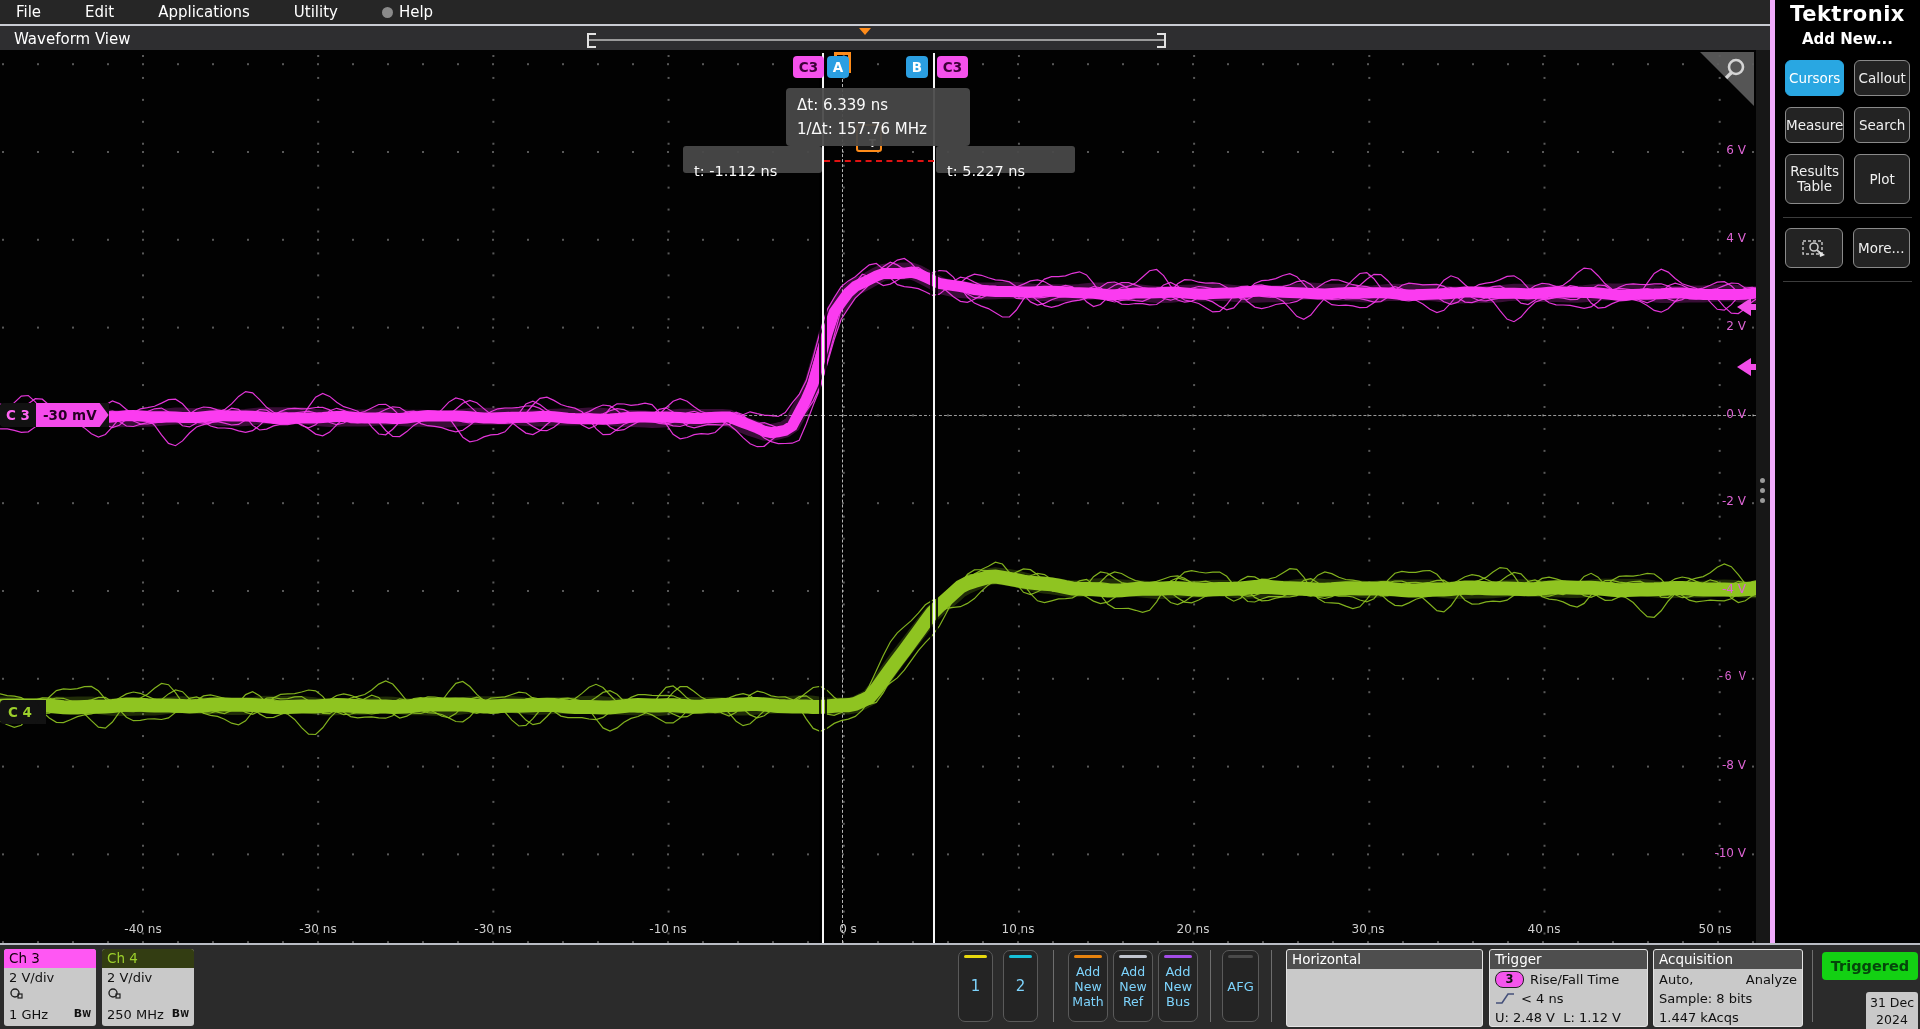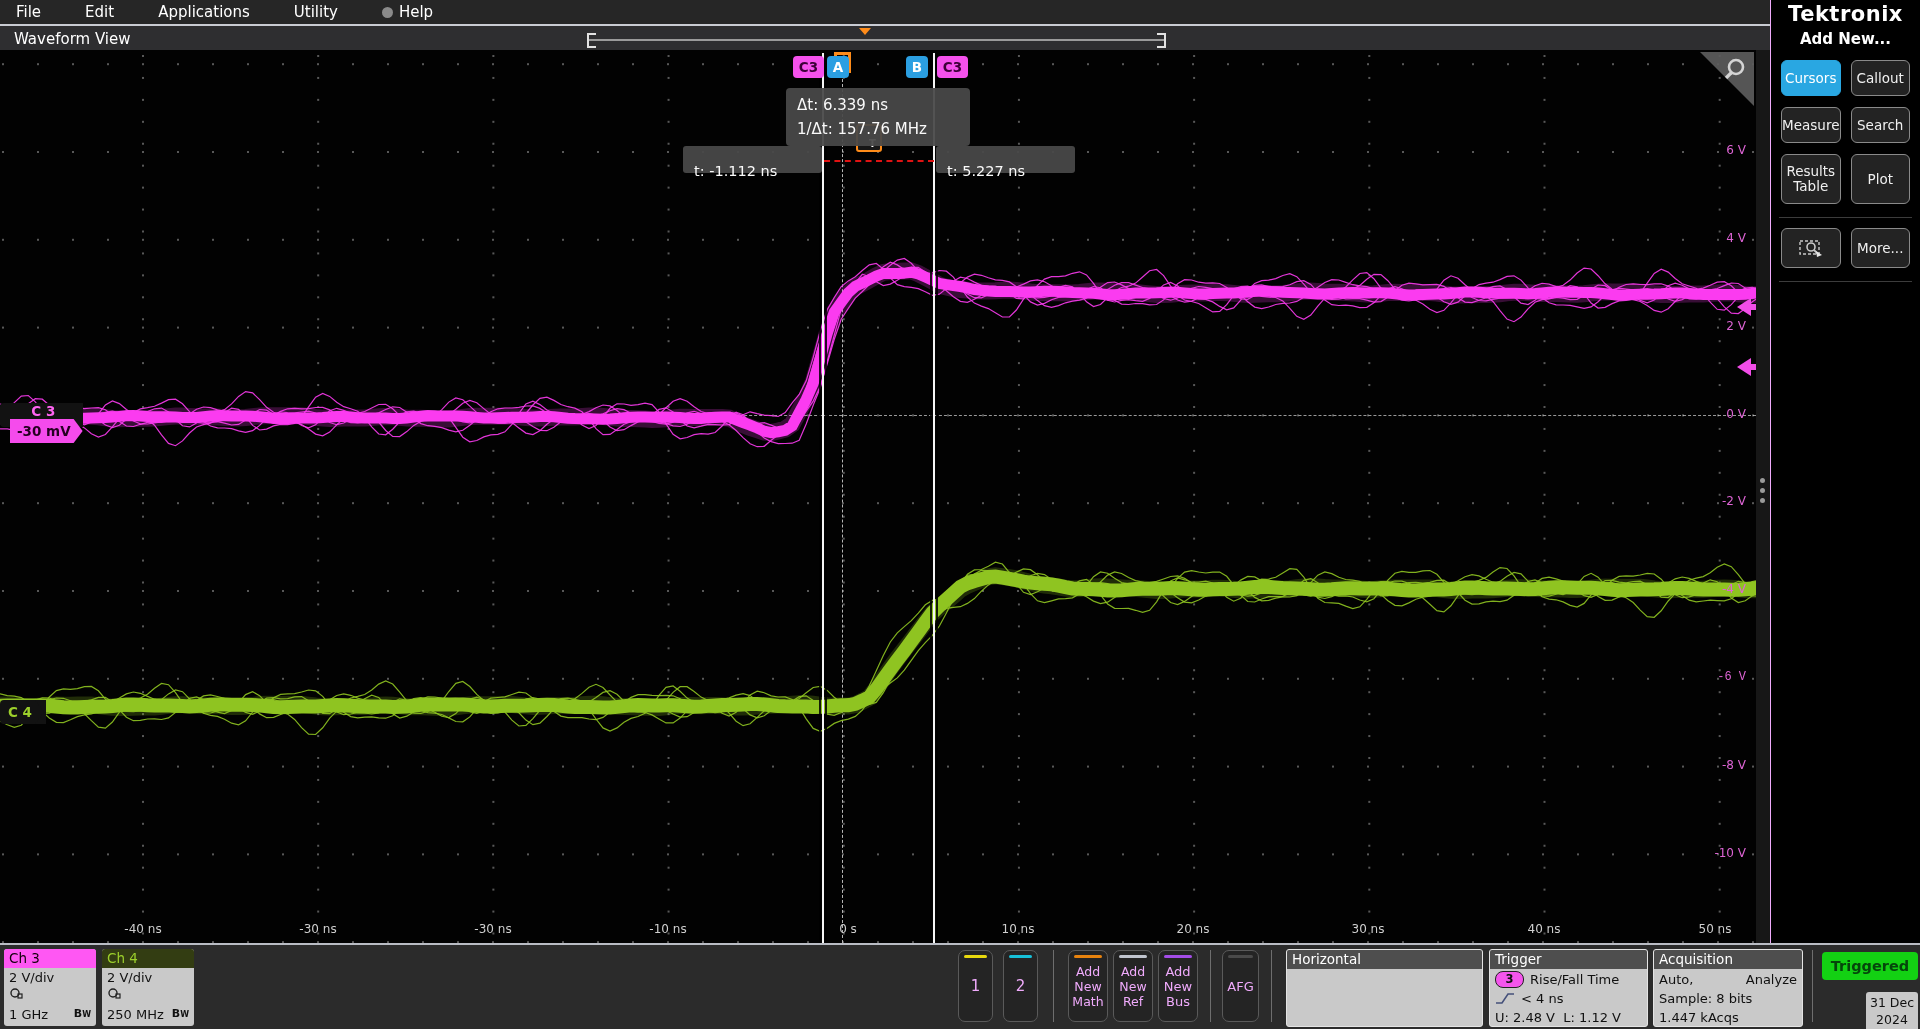--- a/index.html
+++ b/index.html
@@ -46,56 +46,56 @@
           border-left:6px solid transparent;border-right:6px solid transparent;border-top:8px solid #ff8c1a;}
   .tooltip{position:absolute;left:786px;top:38px;width:184px;background:rgba(72,72,72,.94);border-radius:4px;
            color:#fafafa;font-size:15px;line-height:24px;padding:5px 11px;box-sizing:border-box;z-index:7;}
   .tbox{position:absolute;top:96px;height:27px;background:rgba(72,72,72,.94);border-radius:3px;color:#fafafa;
         font-size:14.5px;line-height:27px;padding:12px 11px;box-sizing:border-box;z-index:7;}
   .ylab{position:absolute;left:1690px;width:56px;text-align:right;color:#dd64d4;font-size:12px;z-index:5;}
   .xlab{position:absolute;top:872px;transform:translateX(-50%);color:#cfcfcf;font-size:12px;z-index:5;}
   .chlab{position:absolute;height:24px;display:flex;align-items:center;background:#121212;border-radius:4px 0 0 4px;
          font-size:13.5px;font-weight:bold;z-index:6;padding-left:6px;}
   .chlab .tag{margin-right:2px;}
-  .chlab.c3{left:0;top:353px;color:#ff64f2;flex-direction:column;}
+  .chlab.c3{left:0;top:353px;color:#ff64f2;}
   .chlab.c4{left:0;top:650px;color:#9ccf2b;padding-right:0;}
   .chlab .off{background:#f54bec;color:#260022;height:24px;line-height:24px;padding:0 12px 0 7px;margin-left:4px;
               clip-path:polygon(0 0,calc(100% - 9px) 0,100% 50%,calc(100% - 9px) 100%,0 100%);}
   .chlab.c4 .tag{padding-right:12px;clip-path:polygon(0 0,calc(100% - 9px) 0,100% 50%,calc(100% - 9px) 100%,0 100%);
                  background:#121212;height:24px;line-height:24px;padding-left:2px;}
   .lvlarrow{position:absolute;left:1737px;width:0;height:0;border-top:9px solid transparent;
             border-bottom:9px solid transparent;border-right:14px solid #f24de8;z-index:4;}
   .lvlarrow:after{content:'';position:absolute;left:14px;top:-3px;width:8px;height:6px;background:#f24de8;}
   .foldzoom{position:absolute;left:1700px;top:2px;width:54px;height:54px;background:#5d5d5d;opacity:.92;
             clip-path:polygon(0 0,100% 0,100% 100%);z-index:5;}
   
   .gutter{position:absolute;left:1756px;top:50px;width:14px;height:893px;background:#171717;z-index:2;}
   .gutter .dots{position:absolute;left:4px;top:428px;display:flex;flex-direction:column;gap:5px;}
   .gutter .dots i{width:5px;height:5px;border-radius:50%;background:#9a9a9a;}
   .sidebar{position:absolute;left:1770px;top:0;width:150px;height:943px;background:#000;
-           border-left:1px solid #f0abfc;box-sizing:border-box;}
+           border-left:5px solid #f0abfc;box-sizing:border-box;}
   .brand{margin-top:2px;text-align:center;color:#fff;font-size:21px;font-weight:bold;letter-spacing:.5px;}
   .addnew{margin-top:4px;text-align:center;color:#fff;font-size:15px;font-weight:bold;}
   .sbgrid{display:grid;grid-template-columns:1fr 1fr;gap:11px 10px;padding:12px 10px 0 10px;}
   .sbtn{height:34px;background:#232323;border:1px solid #8a8a8a;border-radius:6px;color:#f0f0f0;
         font-size:13.5px;display:flex;align-items:center;justify-content:center;text-align:center;line-height:15px;cursor:pointer;}
   .sbtn.tall{height:48px;}
   .sbtn.active{background:#29a7e2;border-color:#29a7e2;color:#fff;}
   .sbsep{border-top:1px solid #3c3c3c;margin:13px 8px 0 8px;}
   
   .bottombar{position:absolute;left:0;top:943px;width:1920px;height:86px;background:#2b2b2b;
              border-top:2px solid #b9bcc4;box-sizing:border-box;}
   .chb{position:absolute;top:4px;width:92px;height:77px;background:#c9c9c9;border-radius:3px;overflow:hidden;cursor:pointer;}
   .chb .hd{height:19px;line-height:19px;padding-left:5px;font-size:13.5px;}
   .chb .bd{padding:1px 5px;color:#111;font-size:13px;line-height:18px;}
   .chb .bwrow{display:flex;align-items:center;}
   .chb .bw{margin-left:auto;font-size:11px;font-weight:bold;color:#111;}
   .chb .bw small{font-size:8px;}
   .nbtn{position:absolute;top:5px;height:72px;background:#242424;border:1px solid #5a5a5a;border-radius:7px;
-        color:#f0abfc;display:flex;align-items:center;justify-content:center;text-align:center;
+        color:#7dd3fc;display:flex;align-items:center;justify-content:center;text-align:center;
         box-sizing:border-box;cursor:pointer;}
   .nbtn:before{content:'';position:absolute;top:4px;left:5px;right:5px;height:3px;border-radius:2px;background:var(--bar,#555);}
   .vsep{position:absolute;top:5px;width:1px;height:72px;background:#6e6e6e;}
   .panel{position:absolute;top:4px;background:#c9c9c9;border-radius:3px;overflow:hidden;
          border:1px solid #e4e4e4;box-sizing:border-box;cursor:pointer;}
   .panel .hd{height:19px;line-height:19px;background:#4e4e4e;color:#fff;font-size:13.5px;padding-left:5px;}
   .panel .bd{padding:1px 5px;color:#101010;font-size:13px;line-height:19px;}
   .hgrid{display:grid;grid-template-columns:1fr 74px;}
   .trow{display:flex;align-items:center;gap:6px;}
   .pill{width:27px;height:15px;background:#f455ec;border:1px solid #222;border-radius:8px;color:#111;

